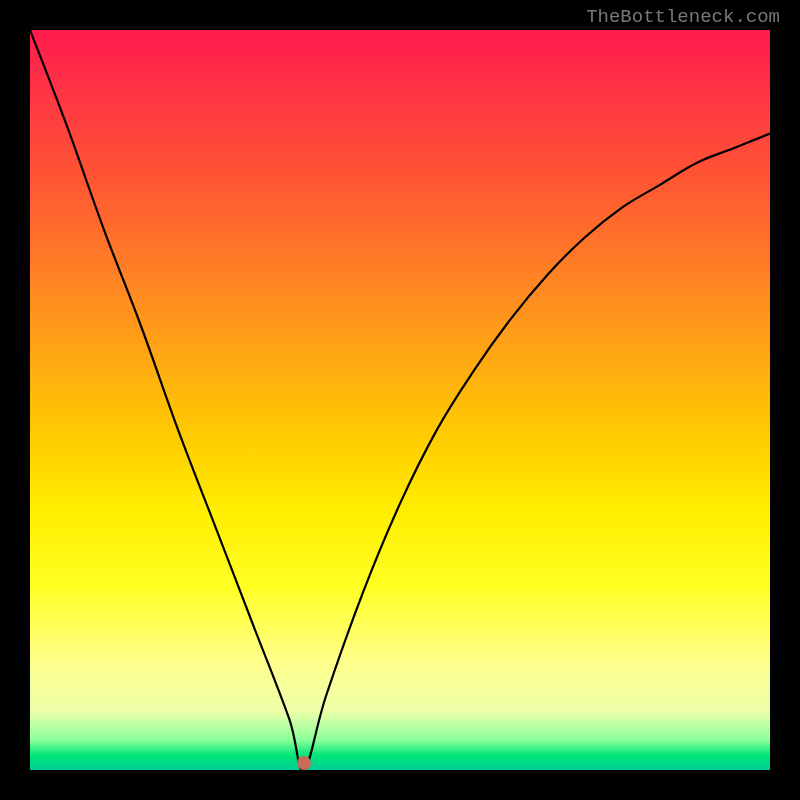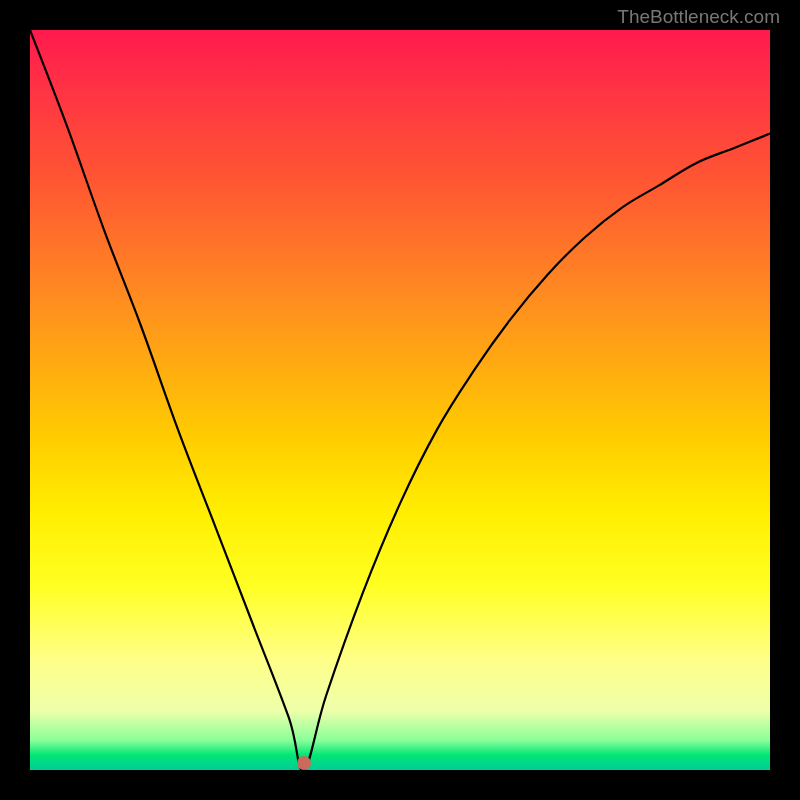--- a/index.html
+++ b/index.html
@@ -38,21 +38,21 @@
       #00e676 98%,
       #00cc99 100%
     );
   }
   .watermark {
     position: absolute;
     top: 6px;
     right: 20px;
     color: #777;
     font-size: 19px;
-    font-family: Liberation Sans, sans-serif;
+    font-family: Liberation Mono, monospace;
     z-index: 10;
   }
   svg.curve {
     position: absolute;
     left: 0;
     top: 0;
     width: 740px;
     height: 740px;
   }
   .dot {

